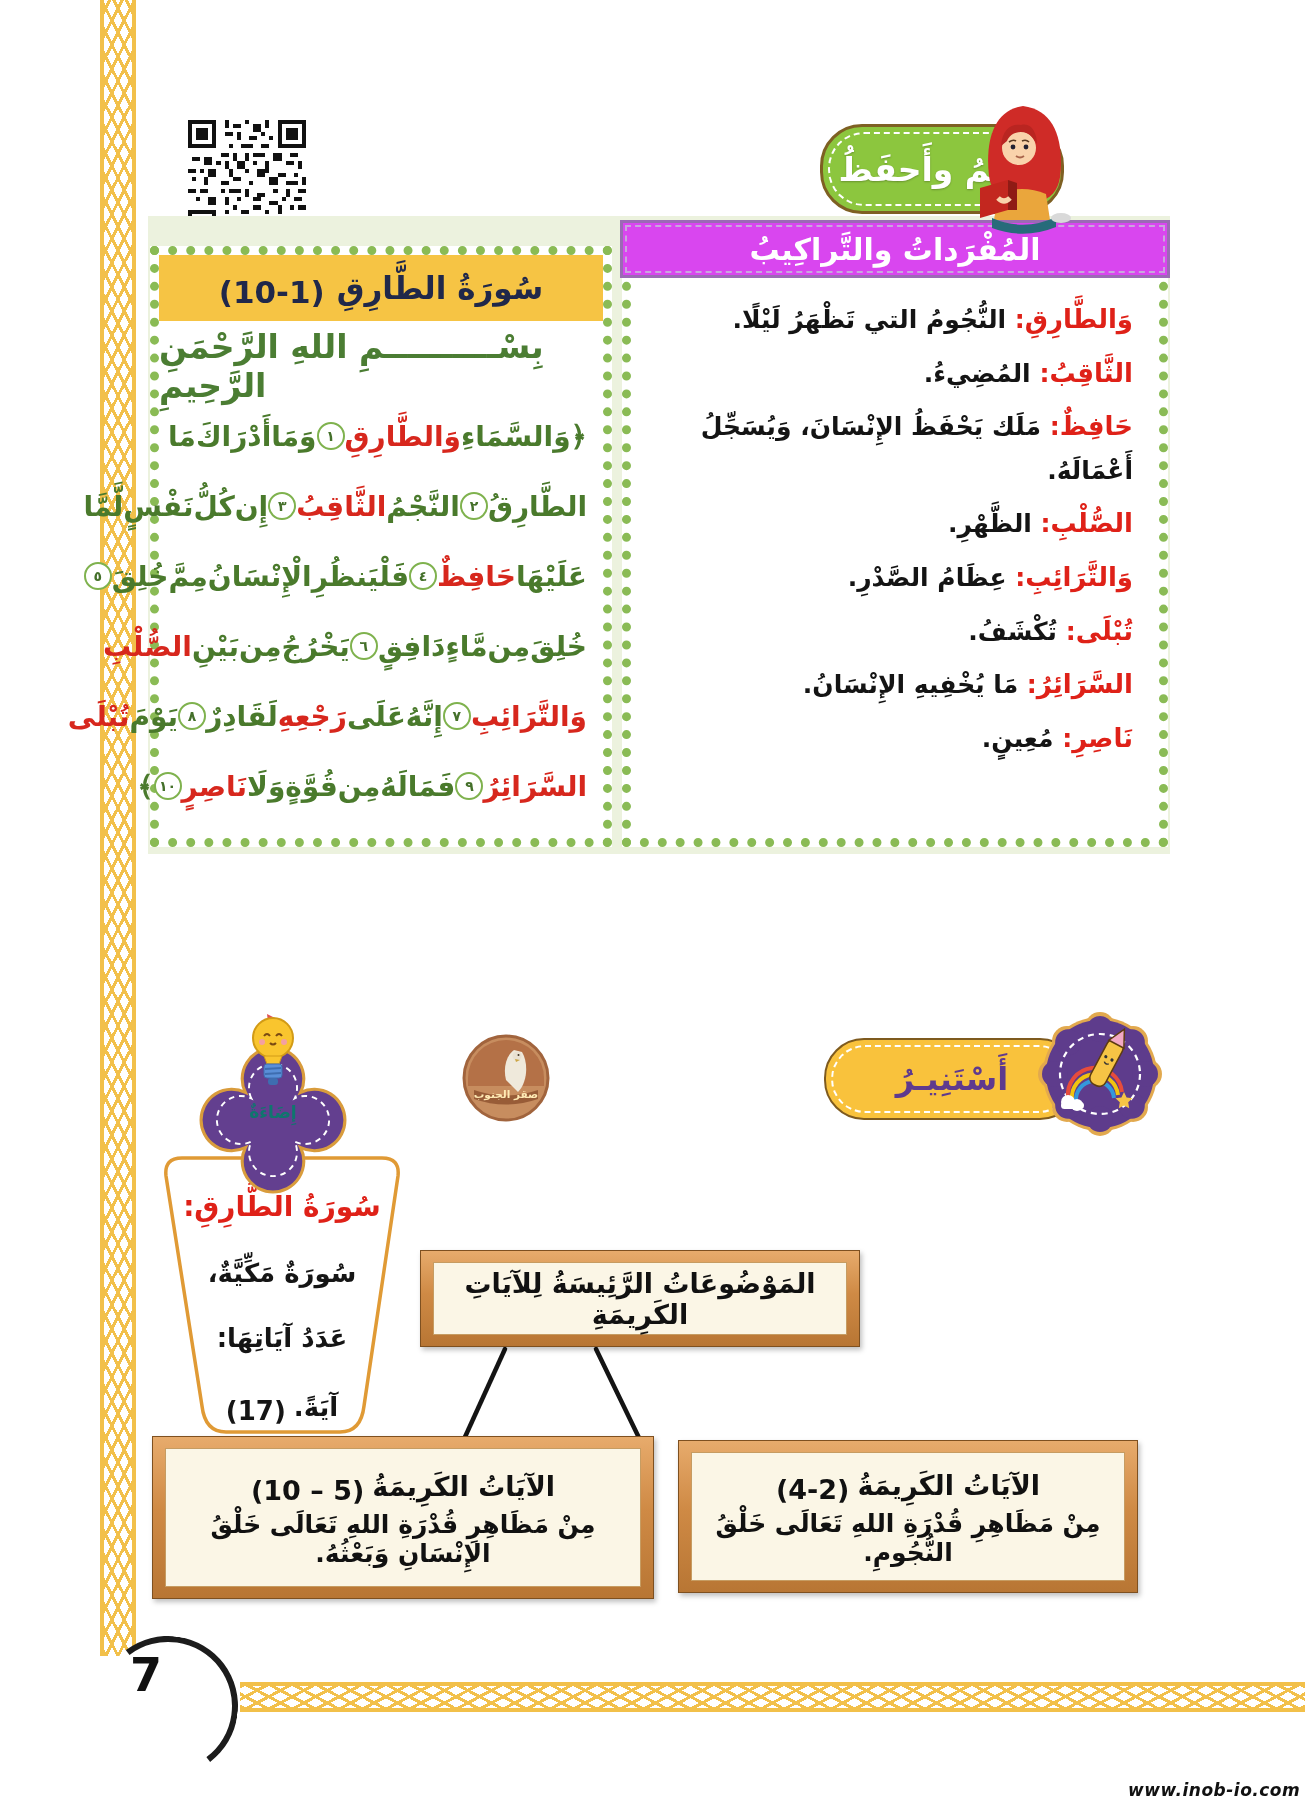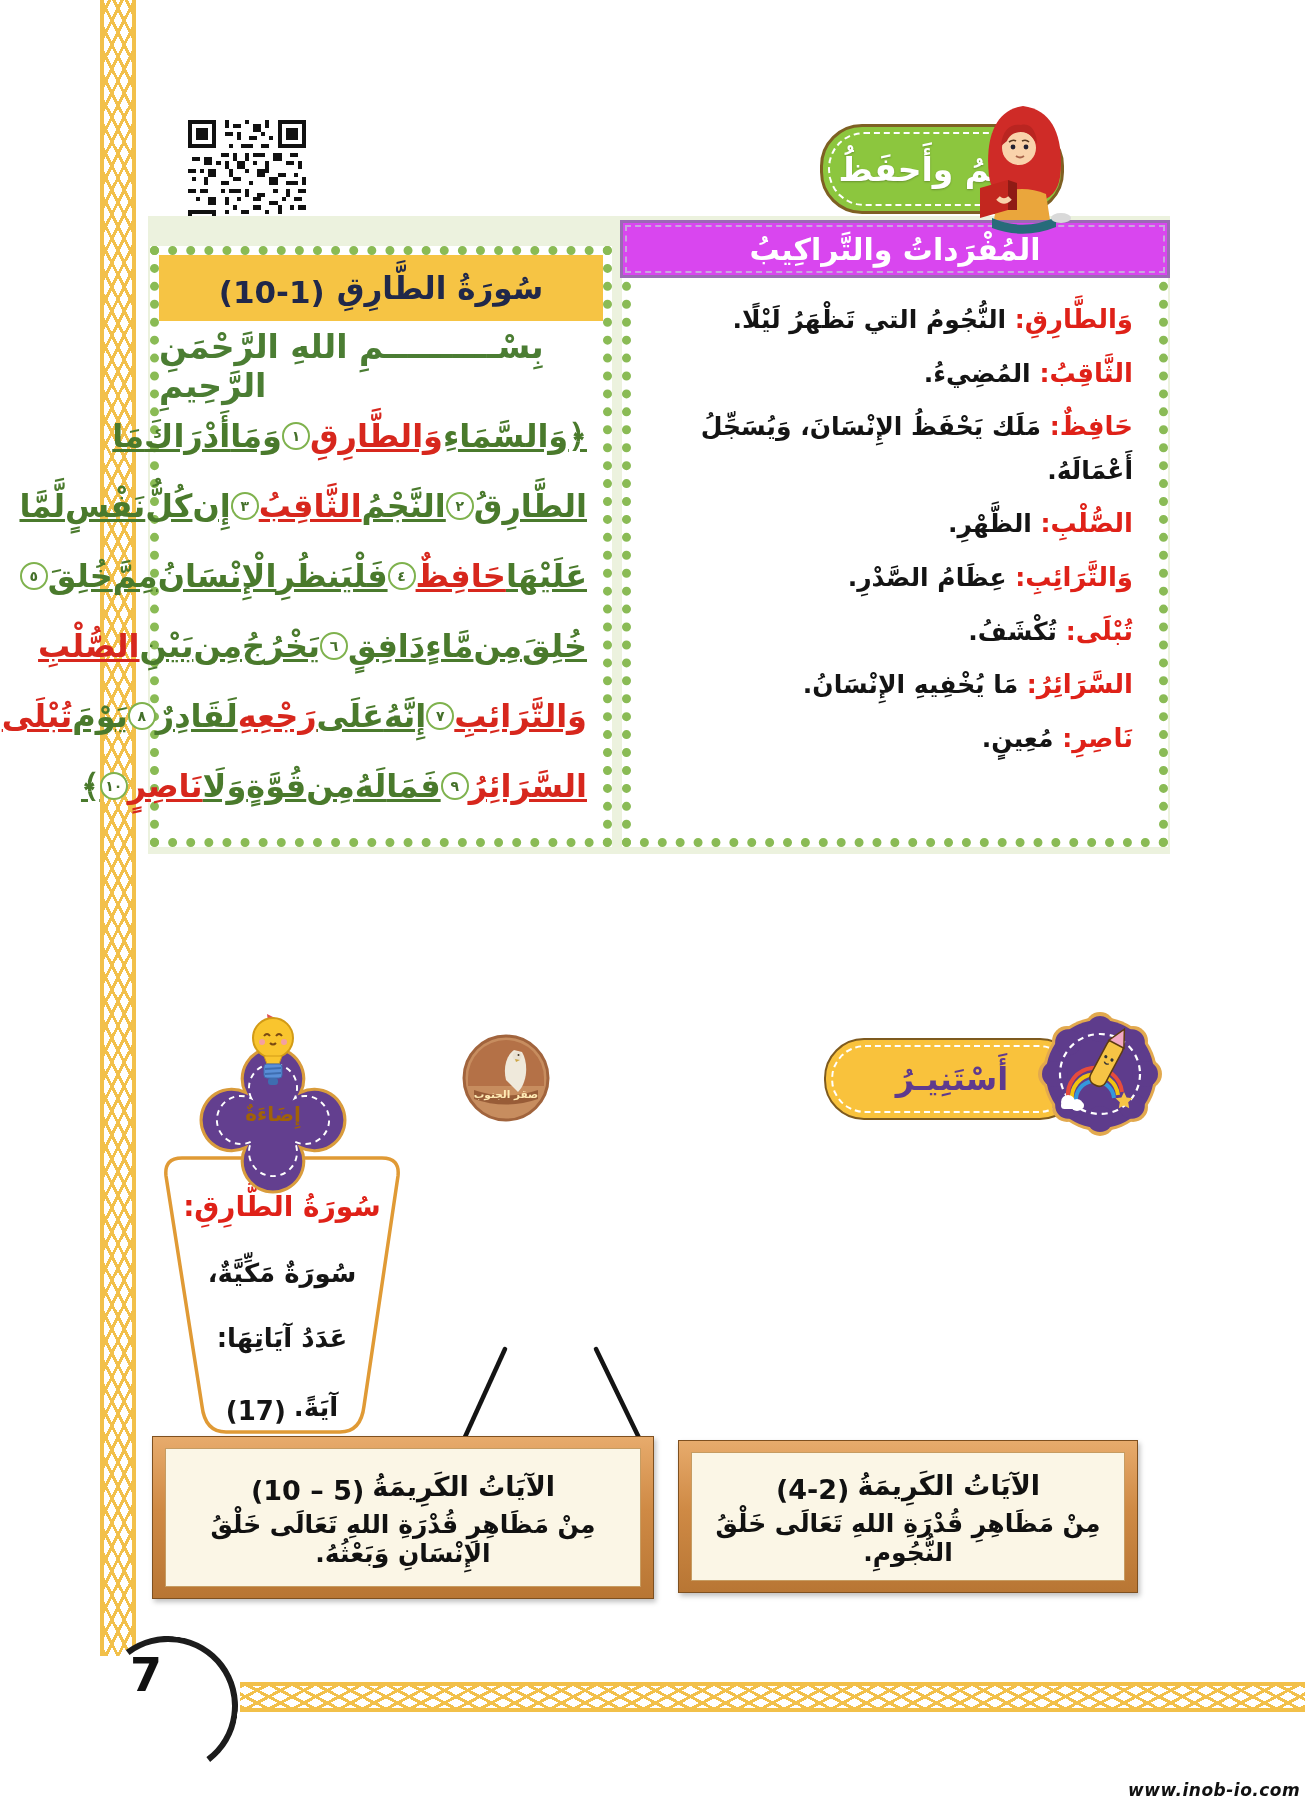--- a/index.html
+++ b/index.html
@@ -34,21 +34,21 @@
   .panel{position:absolute;box-sizing:border-box;background:#fff;border:9px dotted #8abb55;}
   .panel.surah{left:150px;top:246px;width:462px;height:601px;}
   .panel.vocab{left:622px;top:246px;width:546px;height:601px;}
   .banner{height:66px;background:#f6c444;display:flex;direction:rtl;align-items:center;
     justify-content:center;gap:12px;font-size:31px;font-weight:bold;color:#20284a;}
   .range{direction:ltr;unicode-bidi:isolate;margin-top:8px;}
   .basmala{margin-top:14px;height:62px;display:flex;align-items:center;justify-content:center;
     color:#4b7d33;font-size:33px;font-weight:bold;}
   .qlines{padding:4px 16px 0 16px;}
   .qline{display:flex;direction:rtl;justify-content:space-between;align-items:center;height:70px;}
-  .qw{font-size:32px;font-weight:bold;text-decoration:underline;}
+  .qw{font-size:28px;font-weight:bold;}
   .qg{color:#4a7a2c;}
   .qr-word,.qr{}
   .qred{color:#d7271d;}
   .aya{width:28px;height:28px;min-width:28px;border-radius:50%;border:2px solid #7fb24e;
     color:#44702a;font-size:14px;font-weight:bold;display:inline-flex;align-items:center;
     justify-content:center;background:#fff;box-sizing:border-box;}
   
   .purple-band{position:absolute;left:620px;top:220px;width:550px;height:58px;background:#d946ef;
     border:3px solid #9b6ab5;box-sizing:border-box;display:flex;align-items:center;justify-content:center;
     z-index:5;outline:2px dashed #c9a6dd;outline-offset:-7px;}
@@ -61,21 +61,21 @@
   .badge-yellow{position:absolute;left:824px;top:1038px;width:252px;height:78px;background:#f9c23c;
     border:2px solid #7e5a1e;border-radius:40px;display:flex;align-items:center;justify-content:center;z-index:4;}
   .badge-yellow::after{content:"";position:absolute;inset:5px;border:2px dashed #fff;border-radius:34px;}
   .badge-yellow span{color:#5f3a8e;font-size:32px;font-weight:bold;}
   .medallion{position:absolute;left:1038px;top:1012px;width:124px;height:124px;z-index:5;}
   .stamp{position:absolute;left:462px;top:1034px;width:88px;height:88px;opacity:.95;}
   
   .quatrefoil{position:absolute;left:196px;top:1043px;width:154px;height:154px;z-index:6;}
   .bulb{position:absolute;left:243px;top:1010px;width:60px;height:82px;z-index:7;}
   .idaa-label{position:absolute;left:196px;top:1102px;width:154px;text-align:center;z-index:7;
-    color:#a16207;font-size:20px;font-weight:bold;}
+    color:#0f766e;font-size:17px;font-weight:bold;}
   .trapezoid{position:absolute;left:156px;top:1150px;width:252px;height:292px;z-index:2;}
   .trap-content{position:absolute;left:168px;top:1186px;width:228px;height:240px;z-index:3;
     display:flex;flex-direction:column;align-items:center;justify-content:space-between;
     direction:rtl;text-align:center;padding-top:4px;box-sizing:border-box;}
   .trap-title{color:#df2118;font-size:28px;font-weight:bold;}
   .trap-line{color:#151515;font-size:26px;font-weight:bold;}
   .count-row{display:flex;direction:rtl;gap:8px;align-items:center;
     color:#151515;font-size:26px;font-weight:bold;}
   
   .connectors{position:absolute;left:0;top:0;width:1305px;height:1819px;pointer-events:none;z-index:1;}
@@ -408,20 +408,25 @@
       <span>آيَةً.</span>
       <span class="range">(17)</span>
     </div>
   </div>
 
   <svg class="connectors" viewBox="0 0 1305 1819">
     <line x1="505" y1="1349" x2="465" y2="1437" stroke="#141414" stroke-width="4.5" stroke-linecap="round"></line>
     <line x1="596" y1="1349" x2="642" y2="1444" stroke="#141414" stroke-width="4.5" stroke-linecap="round"></line>
   </svg>
 
+  <div class="wood main">
+    <div class="wood-inner">
+      <span class="wmain">المَوْضُوعَاتُ الرَّئِيسَةُ لِلآيَاتِ الكَرِيمَةِ</span>
+    </div>
+  </div>
   <div class="wood childL">
     <div class="wood-inner">
       <div class="wtitle">
         <span>الآيَاتُ الكَرِيمَةُ</span>
         <span class="range">(10 – 5)</span>
       </div>
       <div class="wdesc">مِنْ مَظَاهِرِ قُدْرَةِ اللهِ تَعَالَى خَلْقُ الإِنْسَانِ وَبَعْثُهُ.</div>
     </div>
   </div>
   <div class="wood childR">

